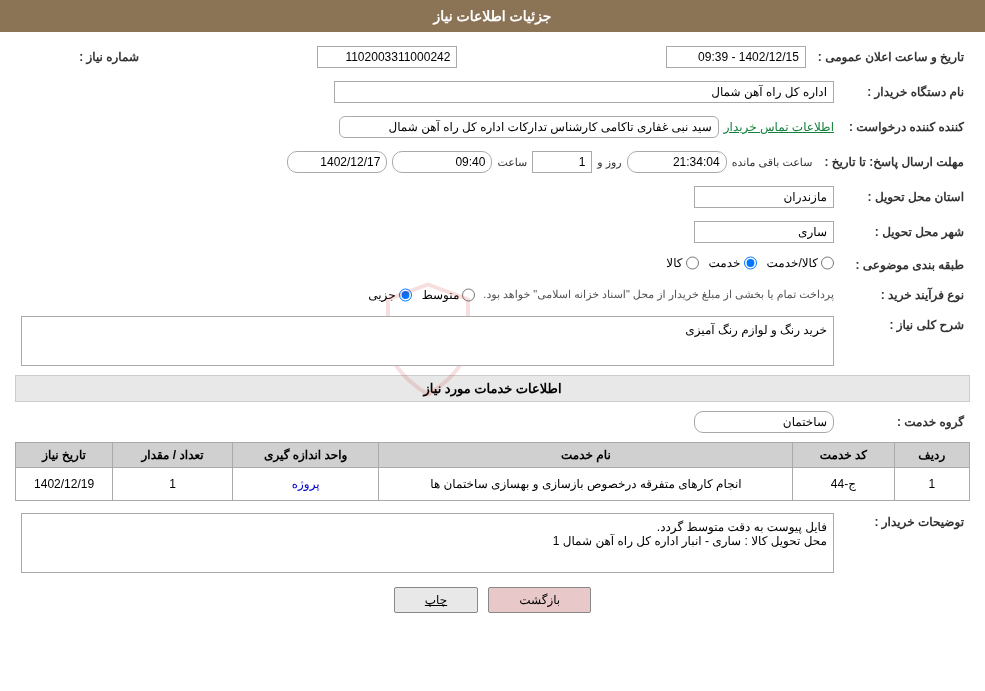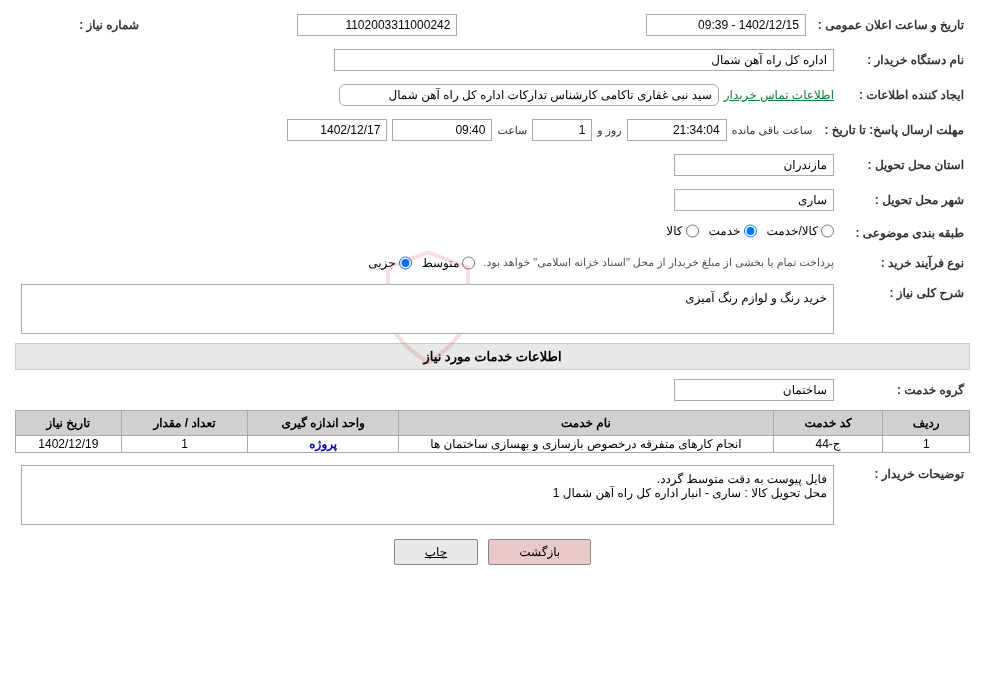--- a/index.html
+++ b/index.html
@@ -57,22 +57,22 @@
     }
     .input-box {
       border: 1px solid #aaa;
       background: #fff;
       padding: 3px 6px;
       font-family: Tahoma, Arial, sans-serif;
       font-size: 12px;
       direction: rtl;
       text-align: right;
     }
-    .input-medium { width: 160px; }
-    .input-small { width: 100px; }
+    .input-medium { width: 140px; }
+    .input-small { width: 100px; border-radius: 10px; }
     .input-xsmall { width: 60px; }
     .link-blue {
       color: #15803d;
       text-decoration: underline;
       cursor: pointer;
     }
     .radio-group {
       display: inline-flex;
       gap: 10px;
       align-items: center;
@@ -84,27 +84,27 @@
     }
     .radio-item input { margin: 0; }
     .data-table {
       width: 100%;
       border-collapse: collapse;
       margin-top: 5px;
     }
     .data-table th {
       background: #d0d0d0;
       border: 1px solid #aaa;
-      padding: 5px 24px;
+      padding: 5px 16px;
       text-align: center;
       font-size: 12px;
     }
     .data-table td {
       border: 1px solid #aaa;
-      padding: 1px 8px;
+      padding: 9px 8px;
       text-align: center;
       font-size: 12px;
     }
     .data-table tr:nth-child(even) td { background: #f9f9f9; }
     .buttons-row {
       text-align: center;
       margin: 10px 0 8px 0;
       display: flex;
       justify-content: center;
       gap: 10px;
@@ -135,20 +135,21 @@
       direction: rtl;
       text-align: right;
       padding: 2px 0;
     }
   </style>
 </head>
 <body>
 
 <div class="page-wrapper">
 
+  <div class="header-bar">جزئیات اطلاعات نیاز</div>
 
   <div class="content">
 
     <table class="info-table">
       <tbody>
           <tr>
         <td class="label-cell">تاریخ و ساعت اعلان عمومی :</td>
         <td class="value-cell">
           <span class="input-box input-medium" style="display:inline-block;">1402/12/15 - 09:39</span>
         </td>
@@ -168,21 +169,21 @@
         <td class="value-cell">
           <span class="input-box" style="display:inline-block; width:500px;text-align:right;">اداره کل راه آهن شمال</span>
         </td>
       </tr>
     </tbody>
       </table>
 
     <table class="info-table">
       <tbody>
           <tr>
-        <td class="label-cell">ایجاد کننده اطلاعات :</td>
+        <td class="label-cell">کننده کننده درخواست :</td>
         <td class="value-cell">
           <div class="row-flex">
             <span class="link-blue">اطلاعات تماس خریدار</span>
             <span class="input-box" style="display:inline-block; width:380px;border-radius:6px;">سید نبی غفاری تاکامی کارشناس تدارکات اداره کل راه آهن شمال</span>
           </div>
         </td>
       </tr>
     </tbody>
       </table>
 
@@ -295,21 +296,21 @@
     </tbody>
       </table>
 
     <div class="section-header">اطلاعات خدمات مورد نیاز</div>
 
     <table class="info-table">
       <tbody>
           <tr>
         <td class="label-cell">گروه خدمت :</td>
         <td class="value-cell">
-          <span class="input-box input-medium" style="display:inline-block;">ساختمان</span>
+          <span class="input-box input-medium" style="display:inline-block;border-radius:9px;">ساختمان</span>
         </td>
       </tr>
     </tbody>
       </table>
 
     <table class="data-table">
       <thead>
         <tr>
           <th>ردیف</th>
           <th>کد خدمت</th>
@@ -317,21 +318,21 @@
           <th>واحد اندازه گیری</th>
           <th>تعداد / مقدار</th>
           <th>تاریخ نیاز</th>
         </tr>
       </thead>
       <tbody id="khadamat-tbody">
       <tr>
             <td>1</td>
             <td>ج-44</td>
             <td>انجام کارهای متفرقه درخصوص بازسازی و بهسازی ساختمان ها</td>
-            <td style="color: rgb(0, 0, 204); font-weight: bold;">پروژه</td>
+            <td style="color: rgb(0, 0, 204);">پروژه</td>
             <td>1</td>
             <td>1402/12/19</td>
           </tr>
         </tbody>
     </table>
 
     <table class="info-table" style="margin-top:8px;">
       <tbody>
           <tr>
         <td class="label-cell" style="vertical-align:top; padding-top:6px;">توضیحات خریدار :</td>

